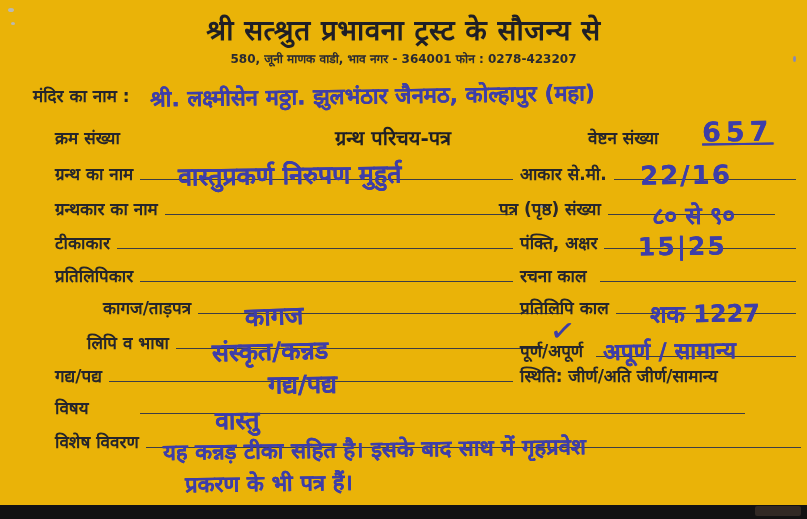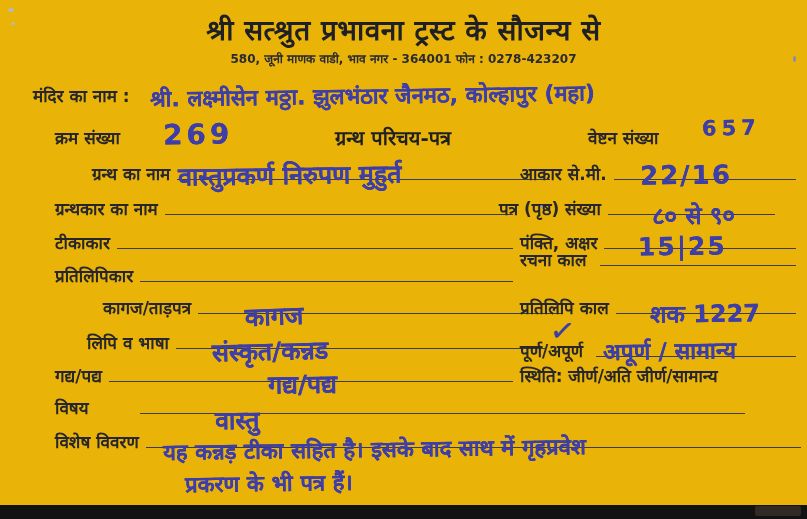--- a/index.html
+++ b/index.html
@@ -42,30 +42,29 @@
   <div class="hdr-addr">580, जूनी माणक वाडी, भाव नगर - 364001 फोन : 0278-423207</div>
 
   <div class="prow" style="left:33px;top:84px;width:130px;">
     <span class="plabel">मंदिर का नाम :</span>
   </div>
   <div class="hw" style="left:150px;top:78px;font-size:22px;width:655px;">श्री. लक्ष्मीसेन मठ्ठा. झुलभंठार जैनमठ, कोल्हापुर (महा)</div>
 
   <div class="prow" style="left:55px;top:126px;">
     <span class="plabel">क्रम संख्या</span>
   </div>
-  <div class="hw" style="left:163px;top:118px;font-size:28px;letter-spacing:4px;">269</div>
   <div class="prow" style="left:335px;top:124px;">
     <span class="card-title">ग्रन्थ परिचय-पत्र</span>
   </div>
   <div class="prow" style="left:588px;top:126px;">
     <span class="plabel">वेष्टन संख्या</span>
   </div>
-  <div class="hw" style="left:702px;top:116px;font-size:21px;letter-spacing:5px;">657</div>
+  <div class="hw" style="left:702px;top:116px;font-size:27px;letter-spacing:5px;text-decoration:underline;">657</div>
 
-  <div class="prow" style="left:55px;top:162px;width:460px;margin-left:37px;">
+  <div class="prow" style="left:55px;top:162px;width:460px;">
     <span class="plabel">ग्रन्थ का नाम</span>
       <span class="fline"></span>
   </div>
   <div class="prow" style="left:55px;top:231px;width:460px;">
     <span class="plabel">टीकाकार</span>
       <span class="fline"></span>
   </div>
   <div class="prow" style="left:55px;top:197px;width:460px;">
     <span class="plabel">ग्रन्थकार का नाम</span>
       <span class="fline"></span>
@@ -100,21 +99,21 @@
       <span class="fline"></span>
   </div>
   <div class="prow" style="left:499px;top:197px;width:278px;">
     <span class="plabel">पत्र (पृष्ठ) संख्या</span>
       <span class="fline"></span>
   </div>
   <div class="prow" style="left:520px;top:231px;width:278px;">
     <span class="plabel">पंक्ति, अक्षर</span>
       <span class="fline"></span>
   </div>
-  <div class="prow" style="left:520px;top:248px;width:278px;gap:6px;">
+  <div class="prow" style="left:520px;top:264px;width:278px;gap:6px;">
     <span class="plabel">रचना काल</span>
       <span class="fline"></span>
   </div>
   <div class="prow" style="left:520px;top:296px;width:278px;">
     <span class="plabel">प्रतिलिपि काल</span>
       <span class="fline"></span>
   </div>
   <div class="prow" style="left:520px;top:339px;width:278px;gap:6px;">
     <span class="plabel">पूर्ण/अपूर्ण</span>
       <span class="fline"></span>

